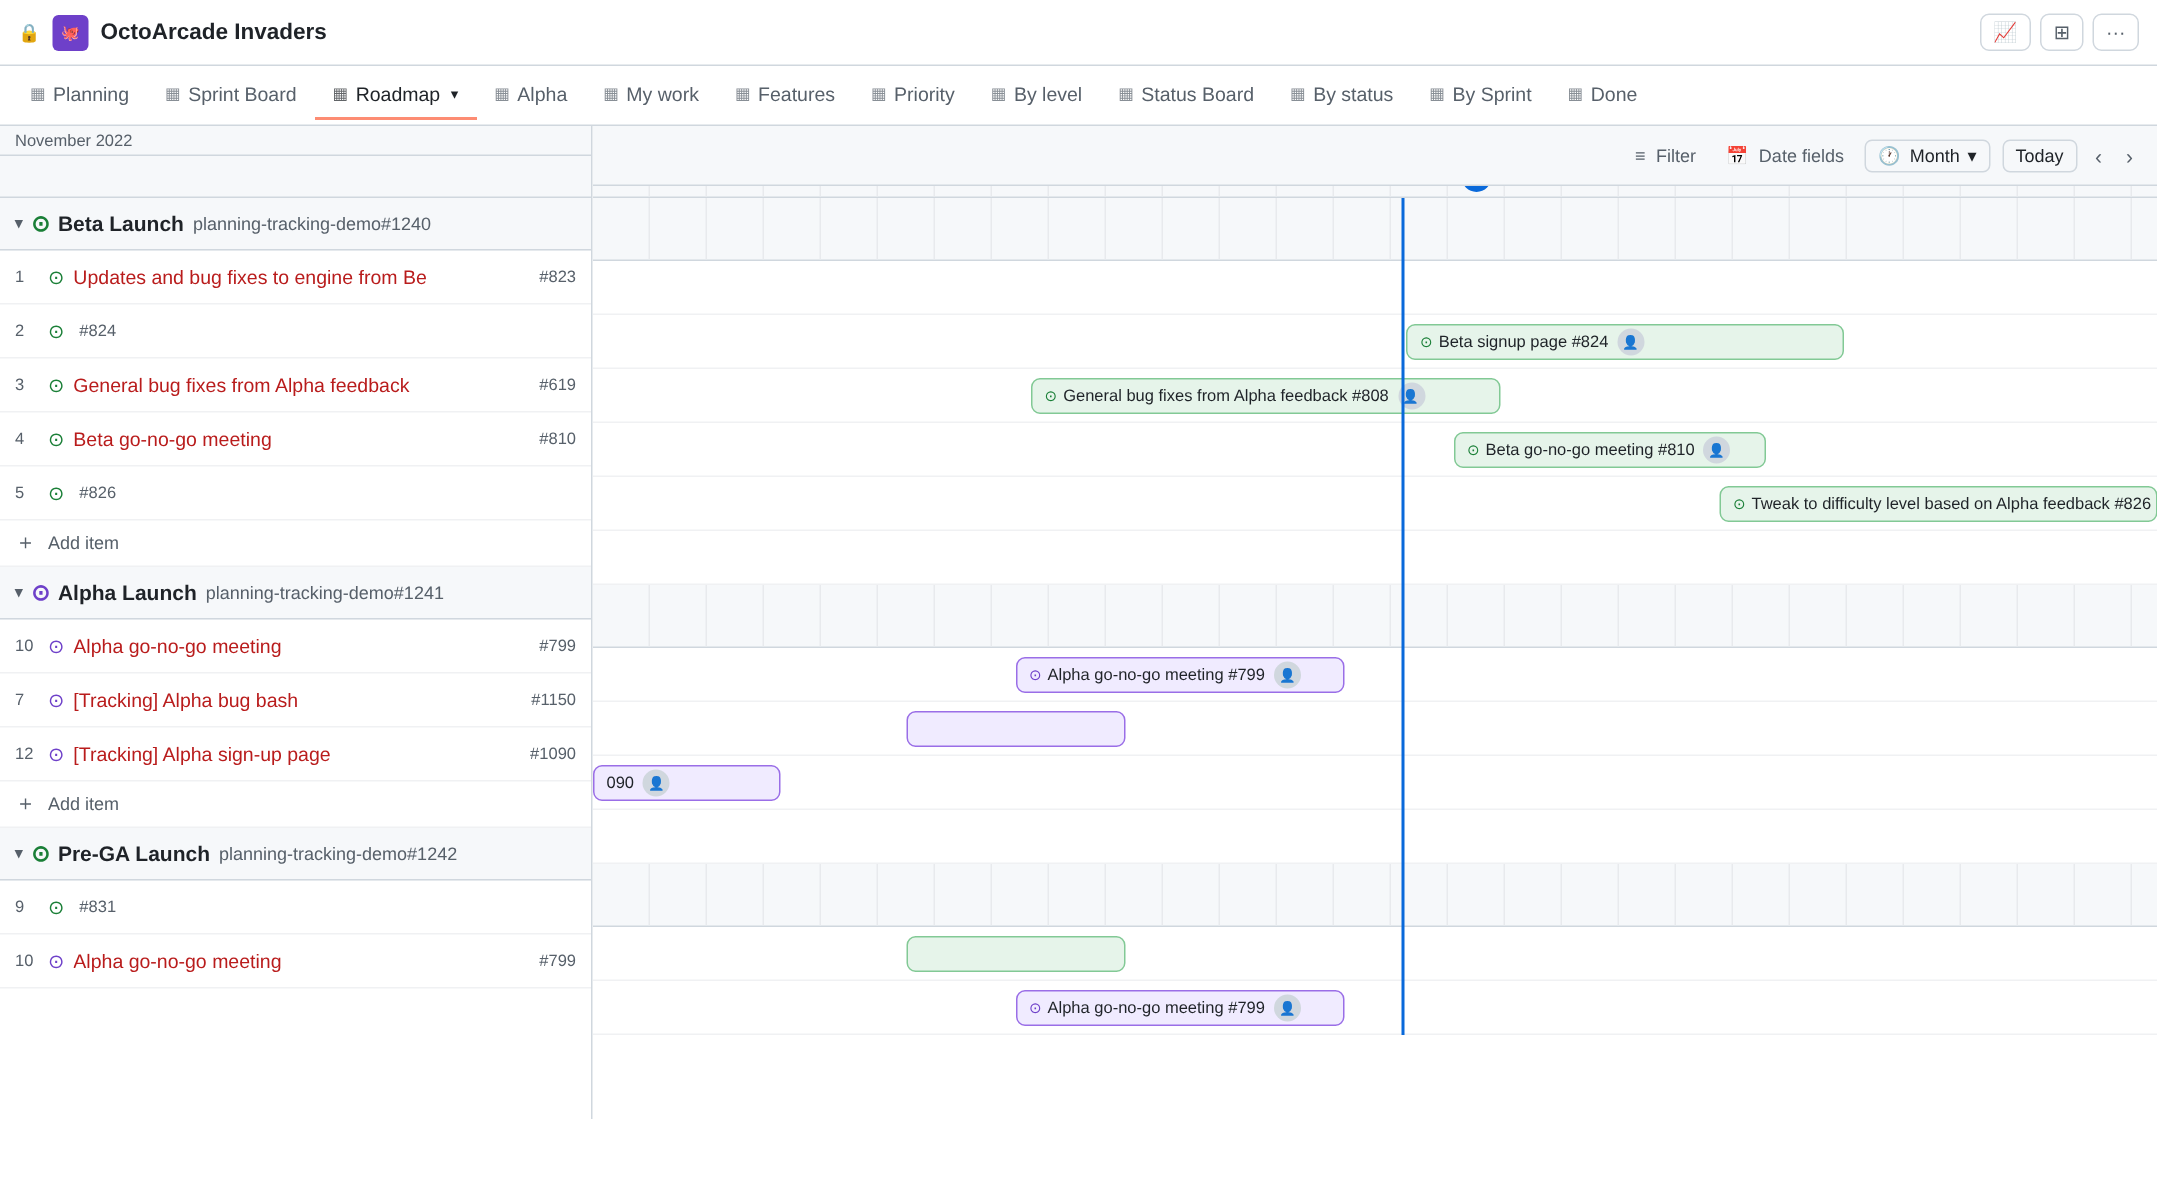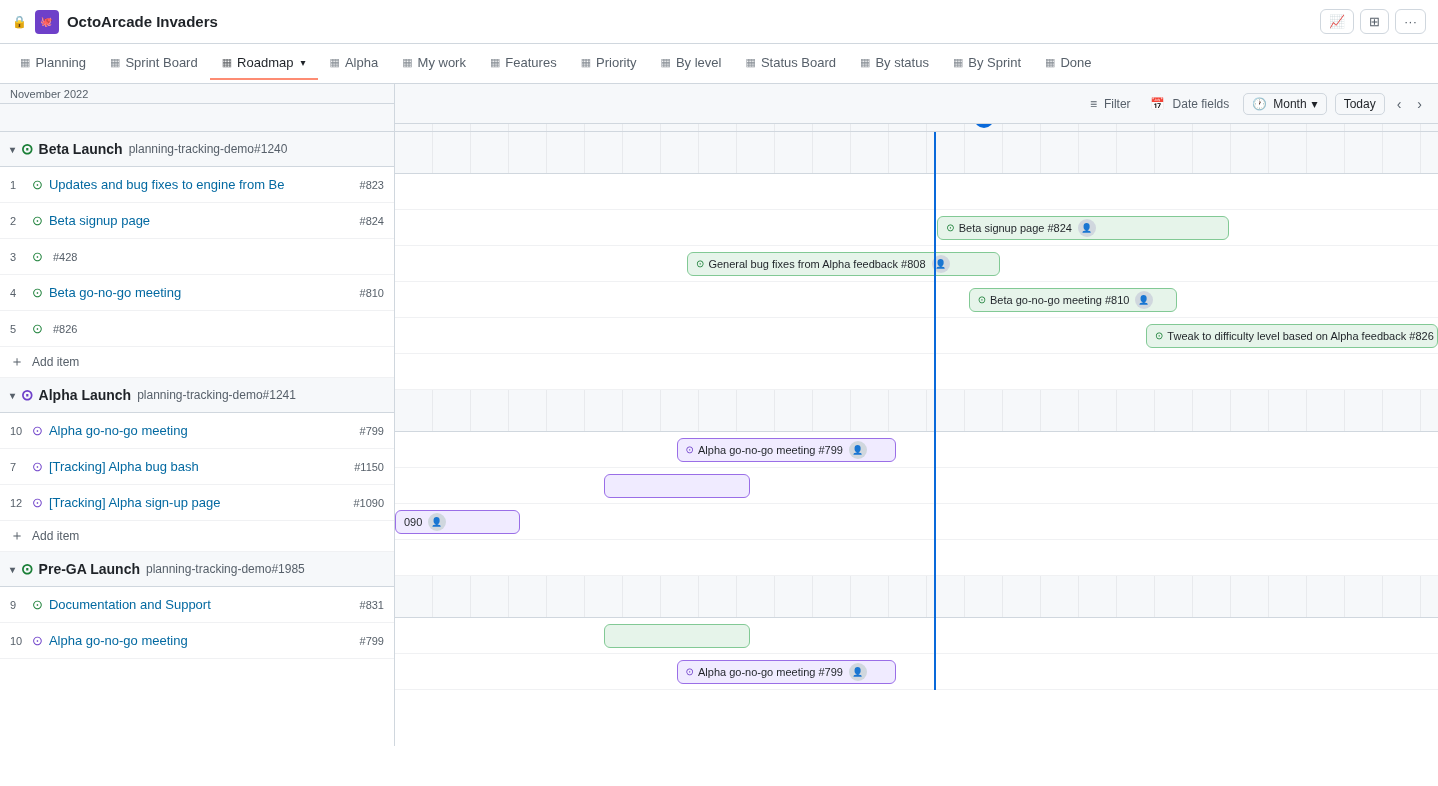--- a/index.html
+++ b/index.html
@@ -49,21 +49,21 @@
       cursor: pointer;
     }
     .group-chevron { margin-right: 6px; color: #57606a; font-size: 10px; }
     .group-meta { font-weight: 400; font-size: 12px; color: #57606a; margin-left: 6px; }
 
     .row-item {
       display: flex; align-items: center; padding: 6px 10px;
       border-bottom: 1px solid #f0f1f3; min-height: 36px;
     }
     .row-num { width: 22px; font-size: 11px; color: #57606a; flex-shrink: 0; }
-    .row-title { flex: 1; font-size: 13px; color: #0369a1; overflow: hidden; text-overflow: ellipsis; white-space: nowrap; }
+    .row-title { flex: 1; font-size: 13px; color: #b91c1c; overflow: hidden; text-overflow: ellipsis; white-space: nowrap; }
     .row-id { font-size: 11px; color: #57606a; margin-left: 4px; }
 
     .add-item-row {
       display: flex; align-items: center; padding: 6px 10px; color: #57606a;
       font-size: 12px; cursor: pointer; border-bottom: 1px solid #f0f1f3;
     }
     .add-icon { margin-right: 8px; font-weight: 300; font-size: 14px; }
 
     
     .gantt-bar {
@@ -161,27 +161,27 @@
     </div>
     <div class="row-item">
       <span class="row-num">1</span>
       <span style="color:#1a7f37; margin-right:6px; font-size:13px;">⊙</span>
       <span class="row-title">Updates and bug fixes to engine from Be</span>
       <span class="row-id">#823</span>
     </div>
     <div class="row-item">
       <span class="row-num">2</span>
       <span style="color:#1a7f37; margin-right:6px; font-size:13px;">⊙</span>
-      <span class="row-title">Beta signup page</span>
       <span class="row-id">#824</span>
     </div>
     <div class="row-item">
       <span class="row-num">3</span>
       <span style="color:#1a7f37; margin-right:6px; font-size:13px;">⊙</span>
-      <span class="row-id">#428</span>
+      <span class="row-title">General bug fixes from Alpha feedback</span>
+      <span class="row-id">#619</span>
     </div>
     <div class="row-item">
       <span class="row-num">4</span>
       <span style="color:#1a7f37; margin-right:6px; font-size:13px;">⊙</span>
       <span class="row-title">Beta go-no-go meeting</span>
       <span class="row-id">#810</span>
     </div>
     <div class="row-item">
       <span class="row-num">5</span>
       <span style="color:#1a7f37; margin-right:6px; font-size:13px;">⊙</span>
@@ -218,26 +218,25 @@
     </div>
     <div class="add-item-row">
       <span class="add-icon">＋</span>
       <span>Add item</span>
     </div>
 
     <div class="group-header">
       <span class="group-chevron">▾</span>
       <span style="color:#1a7f37; font-size:15px; margin-right:5px;">⊙</span>
       <span>Pre-GA Launch</span>
-      <span class="group-meta">planning-tracking-demo#1985</span>
+      <span class="group-meta">planning-tracking-demo#1242</span>
     </div>
     <div class="row-item">
       <span class="row-num">9</span>
       <span style="color:#1a7f37; margin-right:6px; font-size:13px;">⊙</span>
-      <span class="row-title">Documentation and Support</span>
       <span class="row-id">#831</span>
     </div>
     <div class="row-item">
       <span class="row-num">10</span>
       <span style="color:#6e40c9; margin-right:6px; font-size:13px;">⊙</span>
       <span class="row-title">Alpha go-no-go meeting</span>
       <span class="row-id">#799</span>
     </div>
   </div>
 

